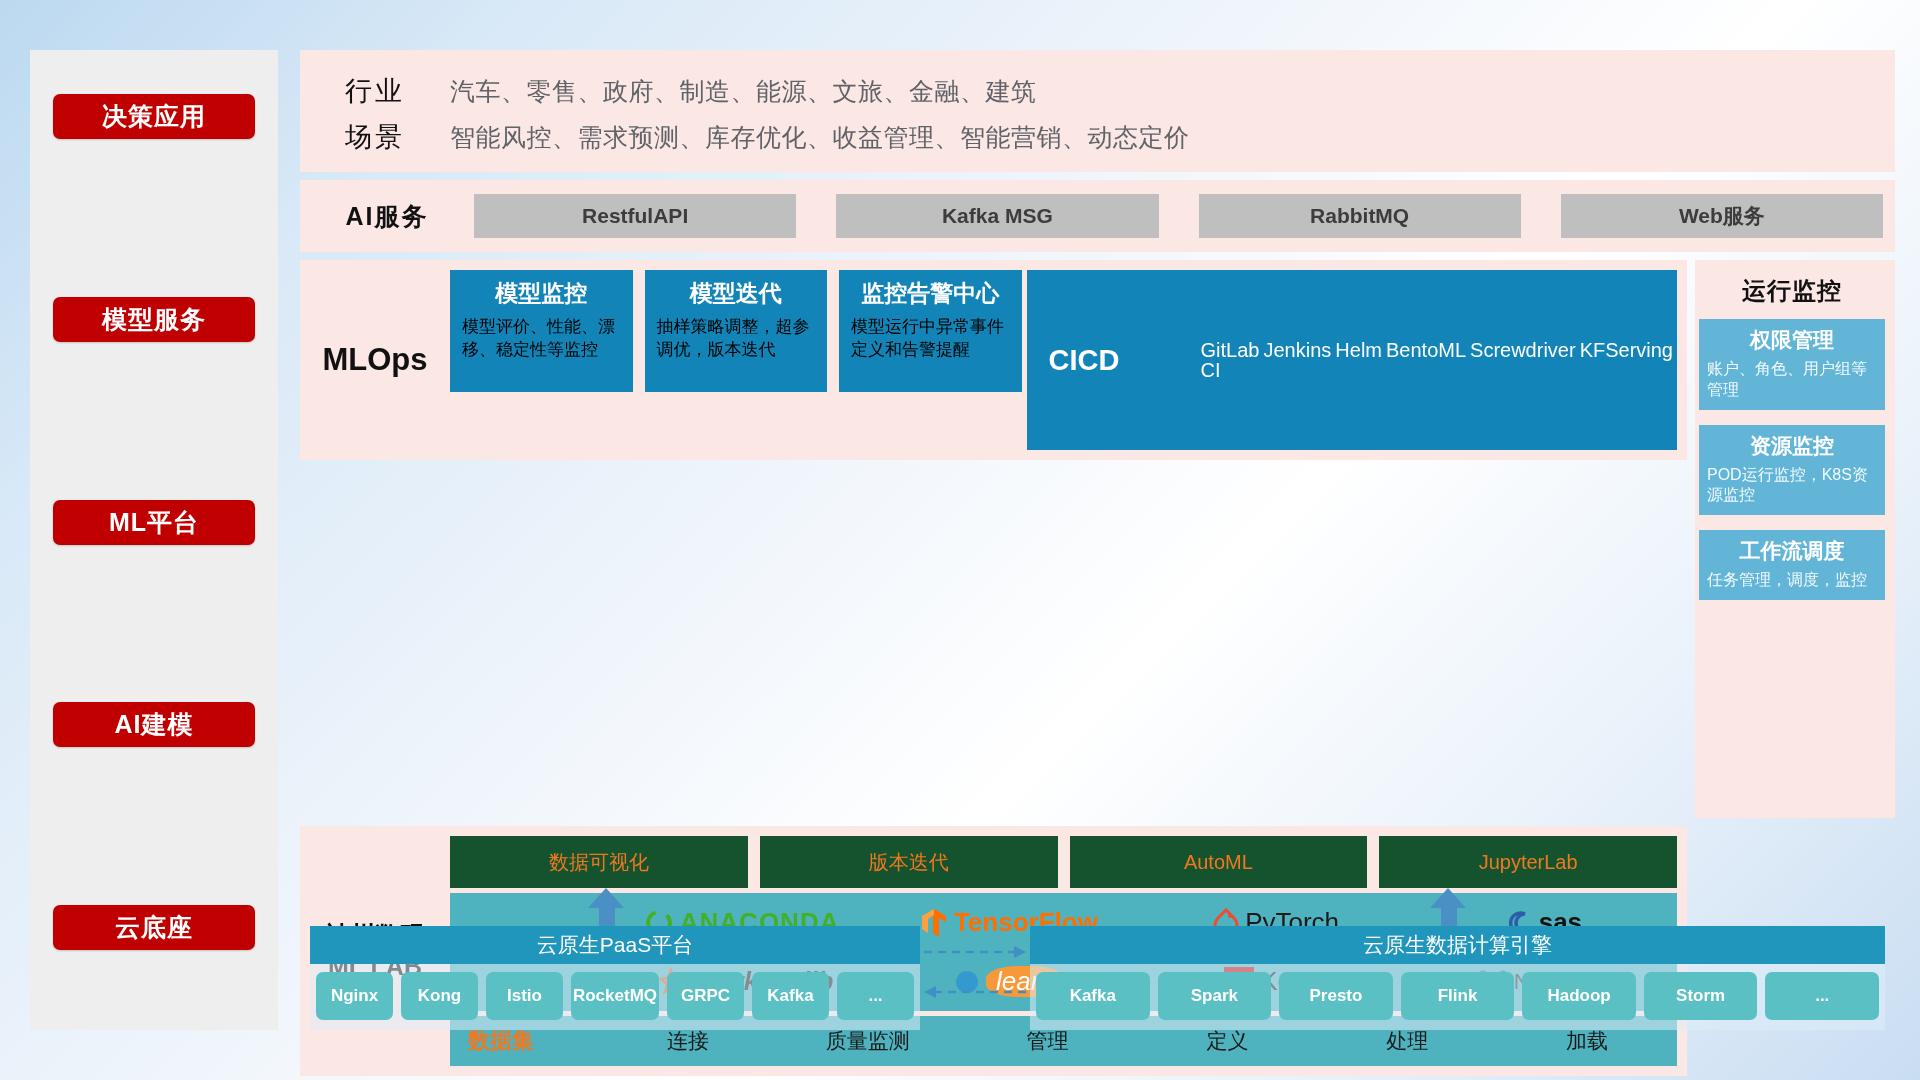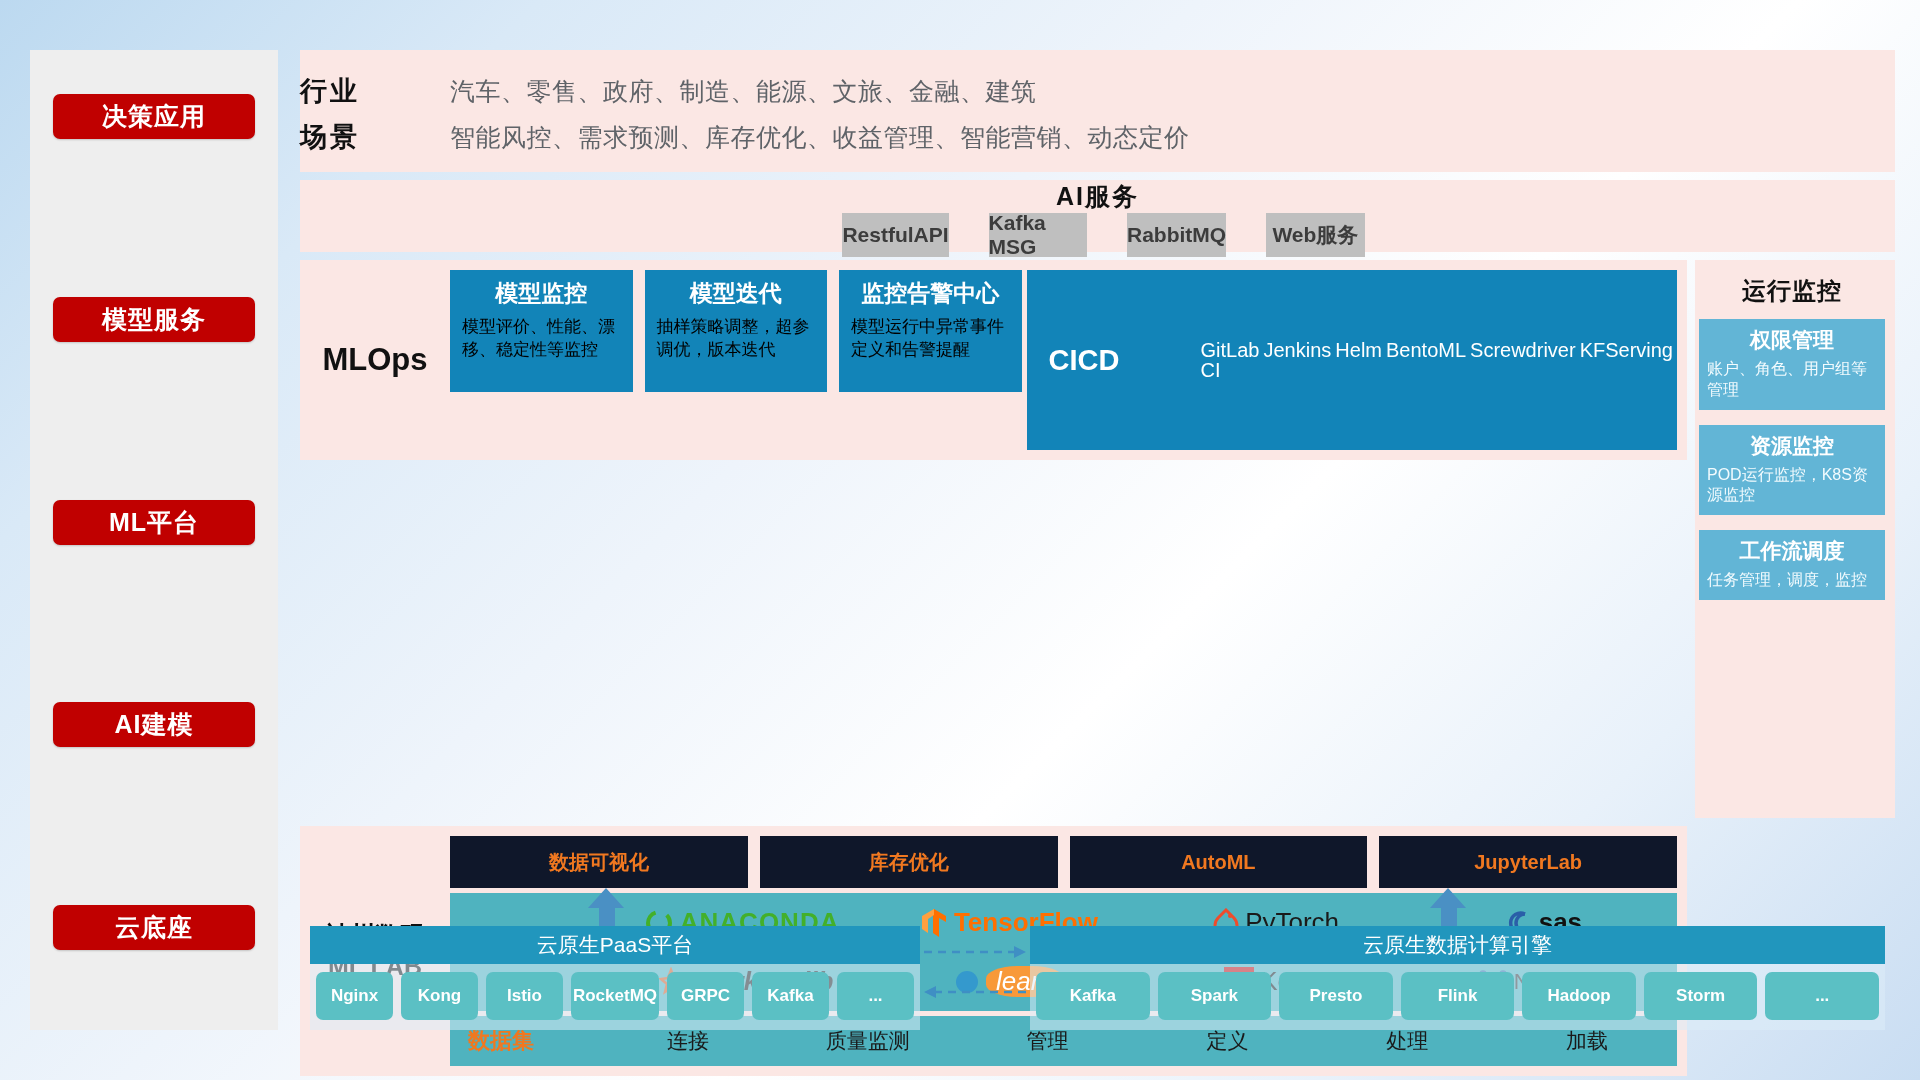--- a/index.html
+++ b/index.html
@@ -35,28 +35,28 @@
     width: 1595px; height: 980px;
   }
   .band {
     background: #fbe7e4;
     margin-bottom: 8px;
   }
   
   #band-industry { padding: 18px 0 20px 0; height: 122px; }
   .ind-row { display: flex; align-items: center; height: 46px; }
   .ind-label {
-    width: 150px; flex: none;
-    font-size: 27px; font-weight: bold; color: #111;
+    width: 150px; text-align: center; flex: none;
+    font-size: 27px; font-weight: normal; color: #111;
     letter-spacing: 3px;
   }
   .ind-values { font-size: 25px; color: #5f6368; letter-spacing: .5px; }
   
   #band-ai {
-    height: 72px; display: flex; align-items: center; padding: 0 12px; flex-direction: column;
+    height: 72px; display: flex; align-items: center; padding: 0 12px;
   }
   .ai-label {
     width: 150px; flex: none; text-align: center;
     font-size: 25px; font-weight: bold; color: #111; letter-spacing: 2px;
   }
   .ai-chips { flex: 1; display: flex; gap: 40px; padding-left: 12px;}
   .ai-chip {
     flex: 1; height: 44px; background: #bfbfbf;
     display: flex; align-items: center; justify-content: center;
     font-size: 21px; color: #3c3c3c; font-weight: 600;
@@ -124,23 +124,23 @@
   }
   .lab-label {
     width: 150px; flex: none;
     display: flex; flex-direction: column;
     align-items: center; justify-content: center;
     font-size: 25px; font-weight: bold; color: #111; line-height: 1.25;
   }
   .lab-right { flex: 1; display: flex; flex-direction: column; gap: 5px; }
   .lab-tools { display: flex; gap: 12px; height: 52px; }
   .lab-tool {
-    flex: 1; background: #0f172a;
-    display: flex; align-items: center; justify-content: center;
-    color: #f07820; font-size: 20px; font-weight: bold;
+    flex: 1; background: #14532d;
+    display: flex; align-items: center; justify-content: center;
+    color: #f07820; font-size: 20px; font-weight: normal;
   }
   .lab-eco {
     flex: 1; background: #4fb3bf; display: flex; align-items: center;
     padding-left: 18px; gap: 10px;
   }
   .lab-eco-title {
     color: #f07820; font-size: 22px; font-weight: bold;
     width: 130px; flex: none;
   }
   .logo-grid {
@@ -293,21 +293,21 @@
 
   <div id="band-lab-wrap" style="width:1387px">
     <div id="band-lab">
       <div class="lab-label">
         <span>神州数码</span>
         <span>ML LAB</span>
       </div>
       <div class="lab-right">
         <div class="lab-tools">
           <div class="lab-tool">数据可视化</div>
-          <div class="lab-tool">库存优化</div>
+          <div class="lab-tool">版本迭代</div>
           <div class="lab-tool">AutoML</div>
           <div class="lab-tool">JupyterLab</div>
         </div>
         <div class="lab-eco">
           <div class="lab-eco-title">ML开放生态</div>
           <div class="logo-grid">
 
             <div class="logo">
               <svg width="30" height="30" viewBox="0 0 30 30">
                 <circle cx="15" cy="15" r="11" fill="none" stroke="#43b02a" stroke-width="4" stroke-dasharray="48 12"></circle>

